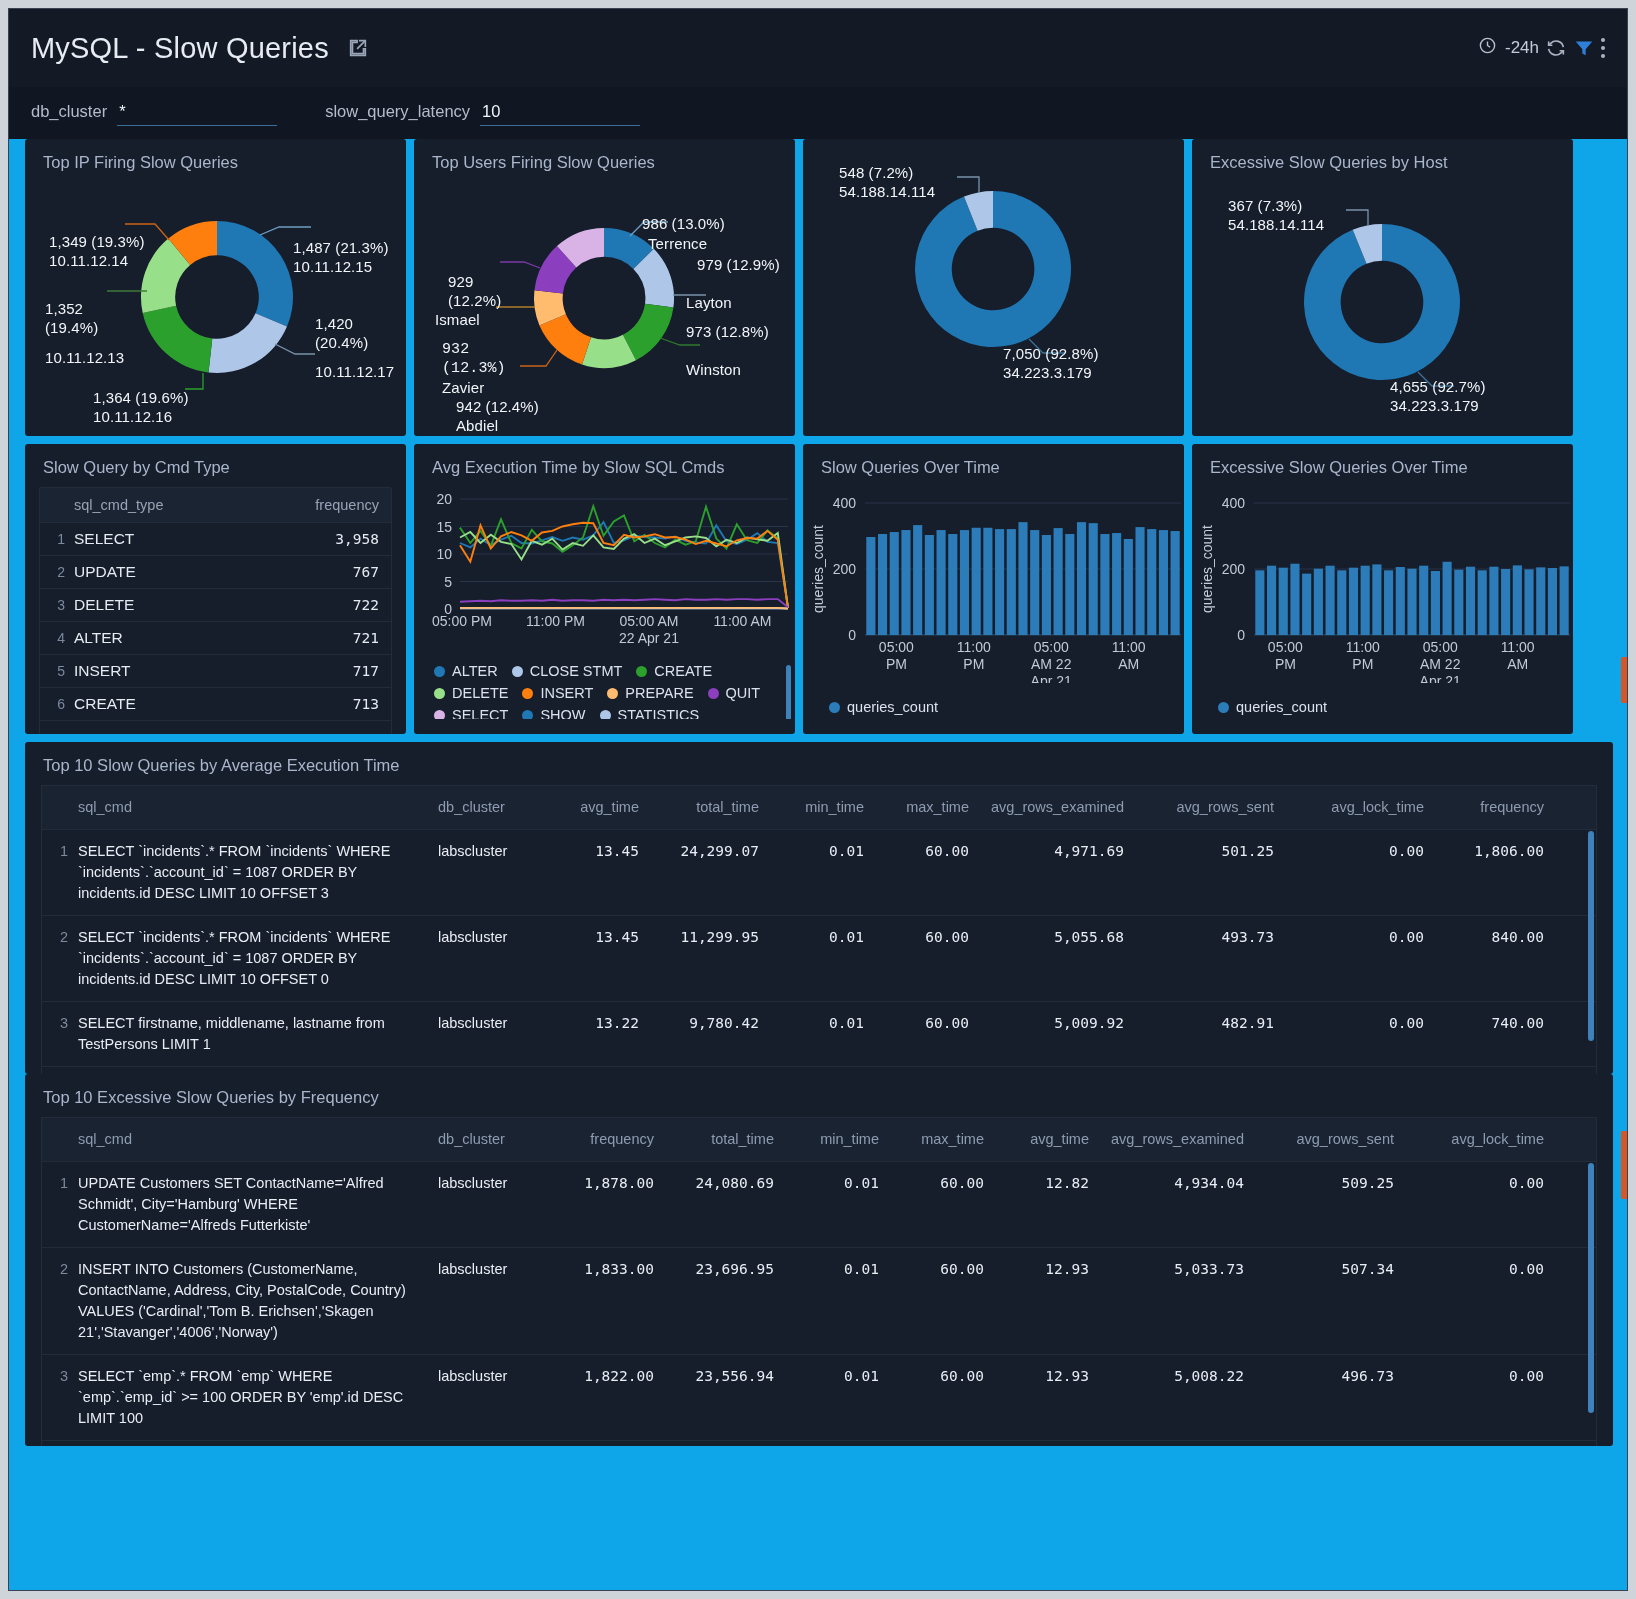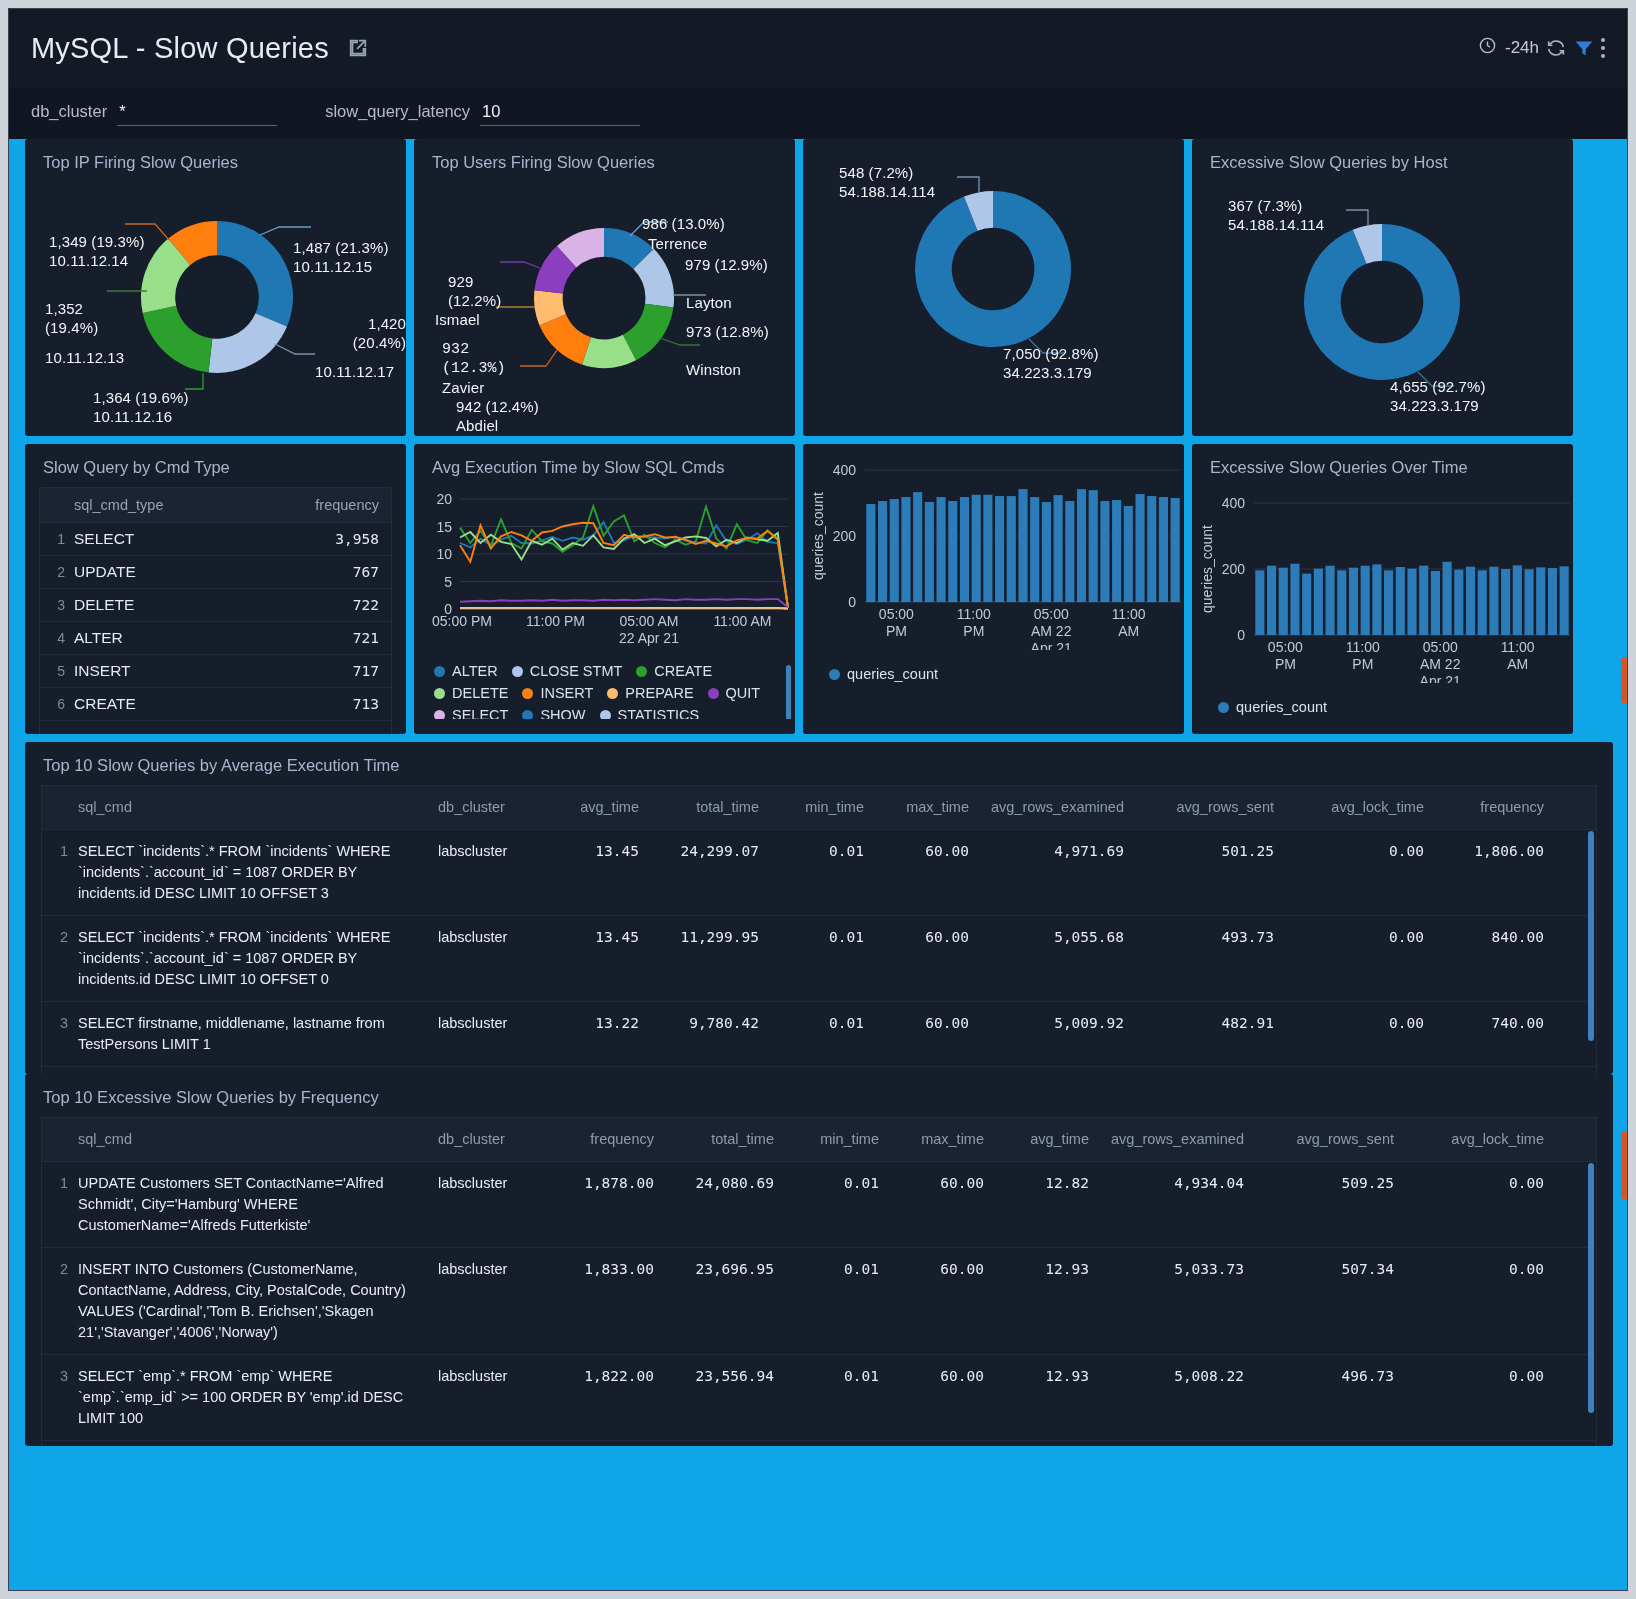--- a/index.html
+++ b/index.html
@@ -203,21 +203,21 @@
               <path d="M-48.7,-58.4 A76,76 0 0 1 0,-76 L0,-41.8 A41.8,41.8 0 0 0 -26.8,-32.1 Z" fill="#ff7f0e"></path>
               <path d="M43,-62 L62,-70 L94,-70" stroke="#6f9ec4" fill="none" stroke-width="1.3"></path>
               <path d="M58,47 L78,57 L98,57" stroke="#7b93ab" fill="none" stroke-width="1.3"></path>
               <path d="M-14,76 L-14,92 L-32,92" stroke="#2ca02c" fill="none" stroke-width="1.3"></path>
               <path d="M-70,-6 L-90,-6 L-110,-6" stroke="#3f7a3a" fill="none" stroke-width="1.3"></path>
               <path d="M-48,-57 L-62,-73 L-92,-73" stroke="#c9641a" fill="none" stroke-width="1.3"></path>
             </g>
           </svg>
           <div class="dlabel r" style="left:268px; top:66px;">1,487 (21.3%)</div>
           <div class="dlabel r" style="left:268px; top:85px;">10.11.12.15</div>
-          <div class="dlabel r" style="left:290px; top:142px;text-align:right;" style2="">1,420 (20.4%)</div>
+          <div class="dlabel r" style="left:290px; top:142px;" style2="">1,420 (20.4%)</div>
           <div class="dlabel r" style="left:290px; top:190px; width:76px;">10.11.12.17</div>
           <div class="dlabel l" style="left:68px; top:216px;">1,364 (19.6%)</div>
           <div class="dlabel l" style="left:68px; top:235px;">10.11.12.16</div>
           <div class="dlabel l" style="left:20px; top:127px; width:76px;">1,352 (19.4%)</div>
           <div class="dlabel l" style="left:20px; top:176px; width:80px;">10.11.12.13</div>
           <div class="dlabel l" style="left:24px; top:60px;">1,349 (19.3%)</div>
           <div class="dlabel l" style="left:24px; top:79px;">10.11.12.14</div>
         </div>
       </div>
 
@@ -237,21 +237,21 @@
               <path d="M26,-62 L40,-76 L64,-76" stroke="#6f9ec4" fill="none" stroke-width="1.3"></path>
               <path d="M69,-3 L86,-3 L102,-3" stroke="#7b93ab" fill="none" stroke-width="1.3"></path>
               <path d="M56,40 L76,47 L96,47" stroke="#2f7a2f" fill="none" stroke-width="1.3"></path>
               <path d="M-47,52 L-58,68 L-84,68" stroke="#c9641a" fill="none" stroke-width="1.3"></path>
               <path d="M-69,9 L-88,9 L-108,9" stroke="#b07c2a" fill="none" stroke-width="1.3"></path>
               <path d="M-64,-30 L-80,-36 L-104,-36" stroke="#7b3aa8" fill="none" stroke-width="1.3"></path>
             </g>
           </svg>
           <div class="dlabel r" style="left:228px; top:42px;">986 (13.0%)</div>
           <div class="dlabel r" style="left:234px; top:62px;">Terrence</div>
-          <div class="dlabel r" style="left:271px; top:83px;">979 (12.9%)</div>
+          <div class="dlabel r" style="left:283px; top:83px;">979 (12.9%)</div>
           <div class="dlabel r" style="left:272px; top:121px;">Layton</div>
           <div class="dlabel r" style="left:272px; top:150px;">973 (12.8%)</div>
           <div class="dlabel r" style="left:272px; top:188px;">Winston</div>
           <div class="dlabel l" style="left:42px; top:225px;">942 (12.4%)</div>
           <div class="dlabel l" style="left:42px; top:244px;">Abdiel</div>
           <div class="dlabel l" style="left:28px; top:168px; width:70px;font-family:Liberation Mono, monospace;">932 (12.3%)</div>
           <div class="dlabel l" style="left:28px; top:206px;">Zavier</div>
           <div class="dlabel l" style="left:34px; top:100px; width:70px;">929 (12.2%)</div>
           <div class="dlabel l" style="left:21px; top:138px;">Ismael</div>
         </div>
@@ -406,20 +406,21 @@
               <span class="lg">
                 <span class="dot" style="background: rgb(174, 199, 232);"></span>
                 <span>STATISTICS</span>
               </span>
             </div>
           <div class="vscroll"></div>
         </div>
       </div>
 
       <div class="panel p-quarter h-mid">
+        <div class="panel-title">Slow Queries Over Time</div>
         <div class="chart-area">
           <svg width="381" height="200" viewBox="0 0 381 200" id="svg-bar1">
               <text x="53" y="157" text-anchor="end" class="axis-txt">0</text>
               <line x1="62" y1="86" x2="378" y2="86" class="grid-line"></line>
               <text x="53" y="91" text-anchor="end" class="axis-txt">200</text>
               <line x1="62" y1="20" x2="378" y2="20" class="grid-line"></line>
               <text x="53" y="25" text-anchor="end" class="axis-txt">400</text>
               <line x1="62" y1="152" x2="378" y2="152" class="axis-line"></line>
               <rect x="63.28740740740741" y="53.989999999999995" width="9.12888888888889" height="98.01" fill="#2b7cb9"></rect>
               <rect x="74.99111111111111" y="51.019999999999996" width="9.12888888888889" height="100.98" fill="#2b7cb9"></rect>

